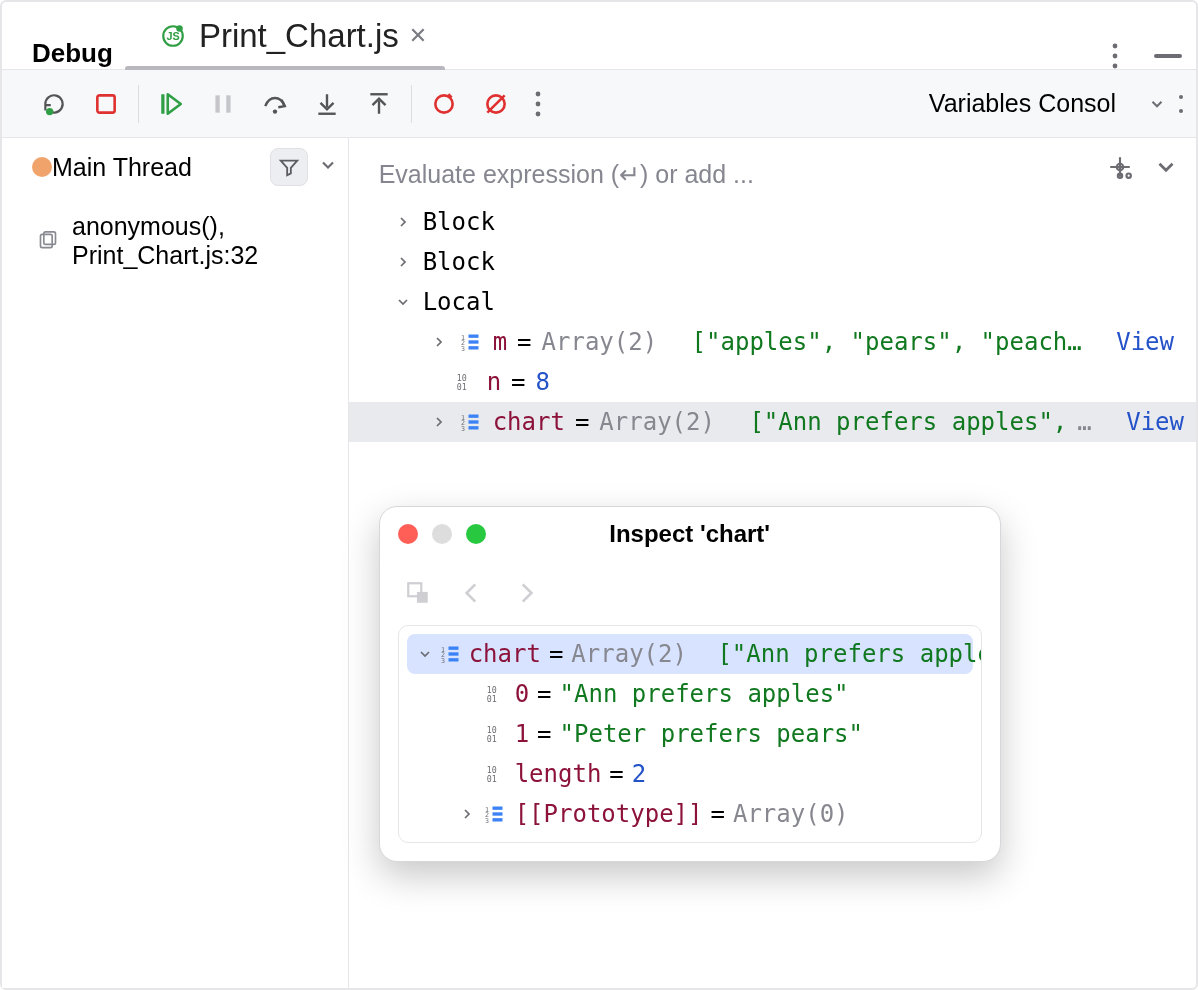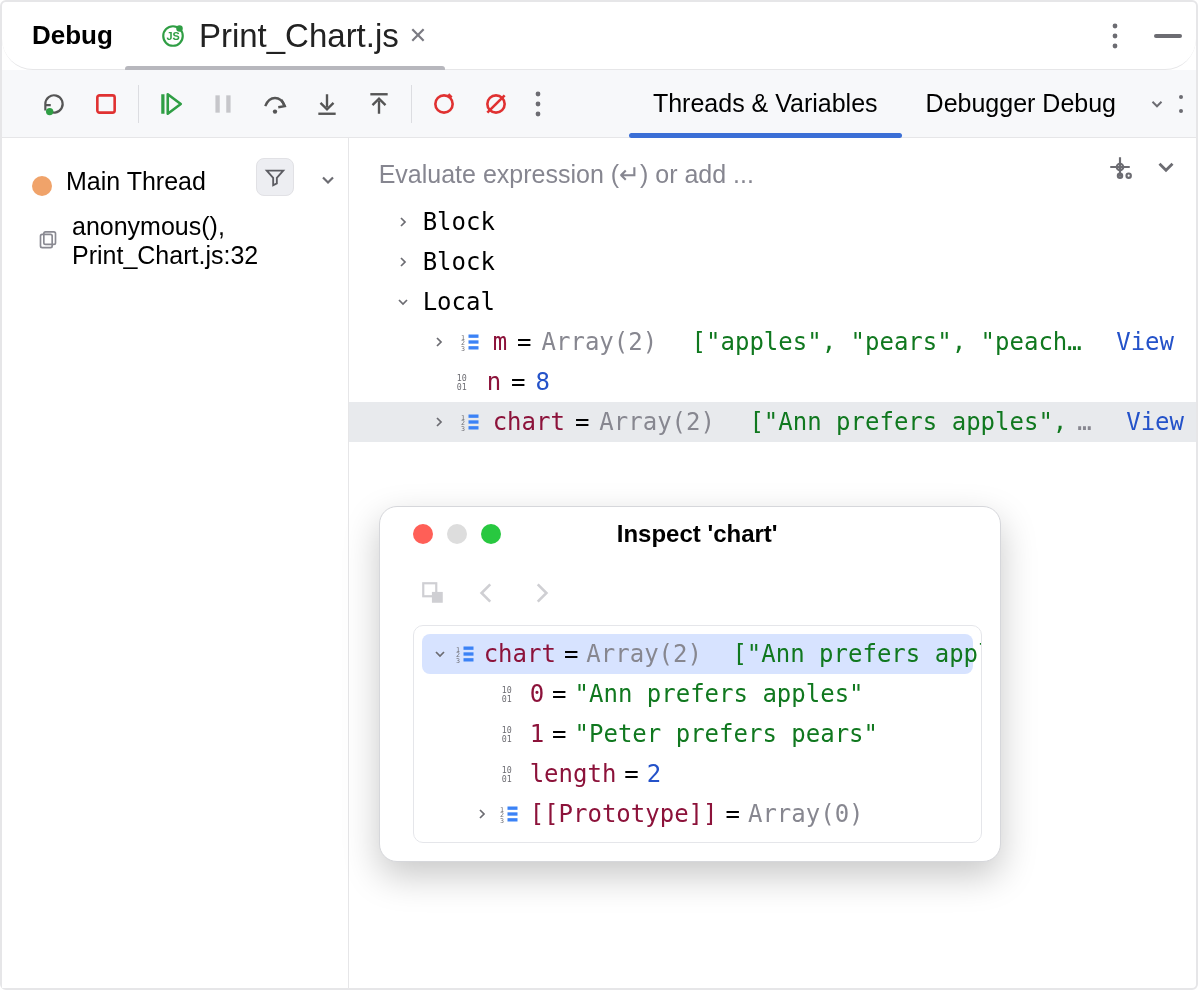--- a/index.html
+++ b/index.html
@@ -8,26 +8,25 @@
     width: 1198px; height: 990px;
     font-family: -apple-system, "Segoe UI", "Helvetica Neue", Arial, sans-serif;
     background: #ffffff;
     color: #000;
     font-size: 24px;
     overflow: hidden;
   }
   .window { width: 1198px; height: 990px; border: 2px solid #e6e6e8; border-radius: 6px; position: relative; background:#fff;}
   
   .tabbar {
-    display: flex; align-items: center; height: 68px;
+    display: flex; align-items: flex-end; height: 68px;
     border-bottom: 1px solid #e6e6e8;
     padding: 0 14px 0 30px;
     gap: 10px;
     position: relative;
-    border-radius: 31px;
   }
   .tabbar .debug-label { font-weight: 700; font-size: 26px; color: #000; margin-right: 22px;}
   .file-tab {
     display: flex; align-items: center; gap: 10px; padding: 0 12px; height: 100%;
     color:#3a3a3a;
     position: relative;
   }
   .file-tab .underline { position:absolute; left:-20px; right:-6px; bottom:-3px; height:6px; background:#b7b7bd; border-radius:3px;}
   .file-label { font-size: 33px; color:#222;}
   .close-x { color:#7a7a82; font-size:22px;}
@@ -46,21 +45,21 @@
   .icon { display:flex; align-items:center; justify-content:center; width:32px; height:32px; color:#1d4ed8; }
   .icon svg { width:26px; height:26px; display:block; }
   .tab-area { display:flex; align-items:center; height:100%; flex:1; justify-content:flex-end;}
   .toolbar-tab { height:100%; display:flex; align-items:center; padding:0 24px; font-size:25px; color:#000; position:relative; white-space:nowrap;}
   .toolbar-tab.active::after{content:"";position:absolute;left:0;right:0;bottom:-1px;height:5px;background:#3b6fd6;border-radius:3px;}
   .toolbar-tab.inactive{color:#000;}
   .chev-btn{width:34px;display:flex;align-items:center;justify-content:center;color:#6c6c72;}
   
   .content { display:flex; height: calc(100% - 136px); }
   .left-pane { width:440px; border-right:1px solid #e6e6e8; background:#fff;}
-  .thread-head { display:flex; align-items:flex-end; height:58px; padding:0 10px 0 30px; gap:14px;}
+  .thread-head { display:flex; align-items:center; height:58px; padding:0 10px 0 30px; }
   .thread-head .dot{width:20px;height:20px;border-radius:50%;background:#f0a36a;}
   .thread-head .name{font-size:25px;}
   .thread-head .spacer{flex:1;}
   .filter-btn{width:38px;height:38px;border:1px solid #e1e1e5;border-radius:8px;background:#edeef2;display:flex;align-items:center;justify-content:center;color:#5c5c62;}
   .thread-head .chev{color:#6c6c72;margin-left:10px;}
   .stacklist{padding-top:8px;}
   .stack-item{display:flex;align-items:center;gap:14px;padding:8px 16px 8px 36px;font-size:25px;}
   .stack-item.selected{background:#e5e7ea;border-radius:8px;margin:6px 8px;padding:8px 12px;}
   .stack-item .pic{width:24px;display:flex;align-items:center;justify-content:center;color:#8a8a92;}
   .stack-item .fn{}
@@ -83,21 +82,20 @@
   .row.hover{background:#e8eaed;}
   .icon-sq{display:inline-flex;align-items:center;justify-content:center;width:24px;}
   
   .popup{
     position:absolute; left:30px; top:368px;
     width:622px;
     background:#fff; border:1px solid #d6d7db;
     border-radius:18px;
     box-shadow: 0 14px 36px rgba(0,0,0,0.22);
     overflow:hidden;
-    padding-left:15px;
   }
   .popup-titlebar{display:flex;align-items:center;justify-content:center;height:54px;position:relative;}
   .window-dots{position:absolute;left:18px;display:flex;gap:14px;}
   .window-dots .d{width:20px;height:20px;border-radius:50%;}
   .popup-title{font-weight:700;font-size:24px;}
   .popup-tools{display:flex;align-items:center;gap:22px;padding:16px 22px 6px 22px;color:#a0a0a8;}
   .popup-body{margin:10px 18px 18px 18px;border:1px solid #e5e6ea;border-radius:10px;padding:8px 2px;font-family:Menlo,Consolas,monospace;font-size:24px;overflow:hidden;}
   .popup-row{display:flex;align-items:center;gap:8px;padding:6px 10px;white-space:nowrap;}
   .popup-row.sel{background:#d7e3ff;border-radius:8px;margin:0 6px;}
   .popup-row .indent{display:inline-block;}
@@ -202,22 +200,21 @@
       <span class="icon">
         <svg width="6" height="26">
             <circle cx="3" cy="3" r="2.4" fill="#6c6c72"></circle>
             <circle cx="3" cy="13" r="2.4" fill="#6c6c72"></circle>
             <circle cx="3" cy="23" r="2.4" fill="#6c6c72"></circle>
           </svg>
       </span>
     </div>
 
     <div class="tab-area">
-      <div class="toolbar-tab active">Threads &amp; Variables</div>
-      <div class="toolbar-tab inactive">Debugger Debug</div>
+      <div class="toolbar-tab inactive">Variables Consol</div>
       <div class="chev-btn">
         <svg width="18" height="18" viewBox="0 0 24 24">
             <path d="M6 9l6 6 6-6" fill="none" stroke="#6c6c72" stroke-width="2.6"></path>
           </svg>
       </div>
       <div class="chev-btn" style="width:14px">
         <svg width="6" height="20">
             <circle cx="3" cy="3" r="2" fill="#6c6c72"></circle>
             <circle cx="3" cy="17" r="2" fill="#6c6c72"></circle>
           </svg>

